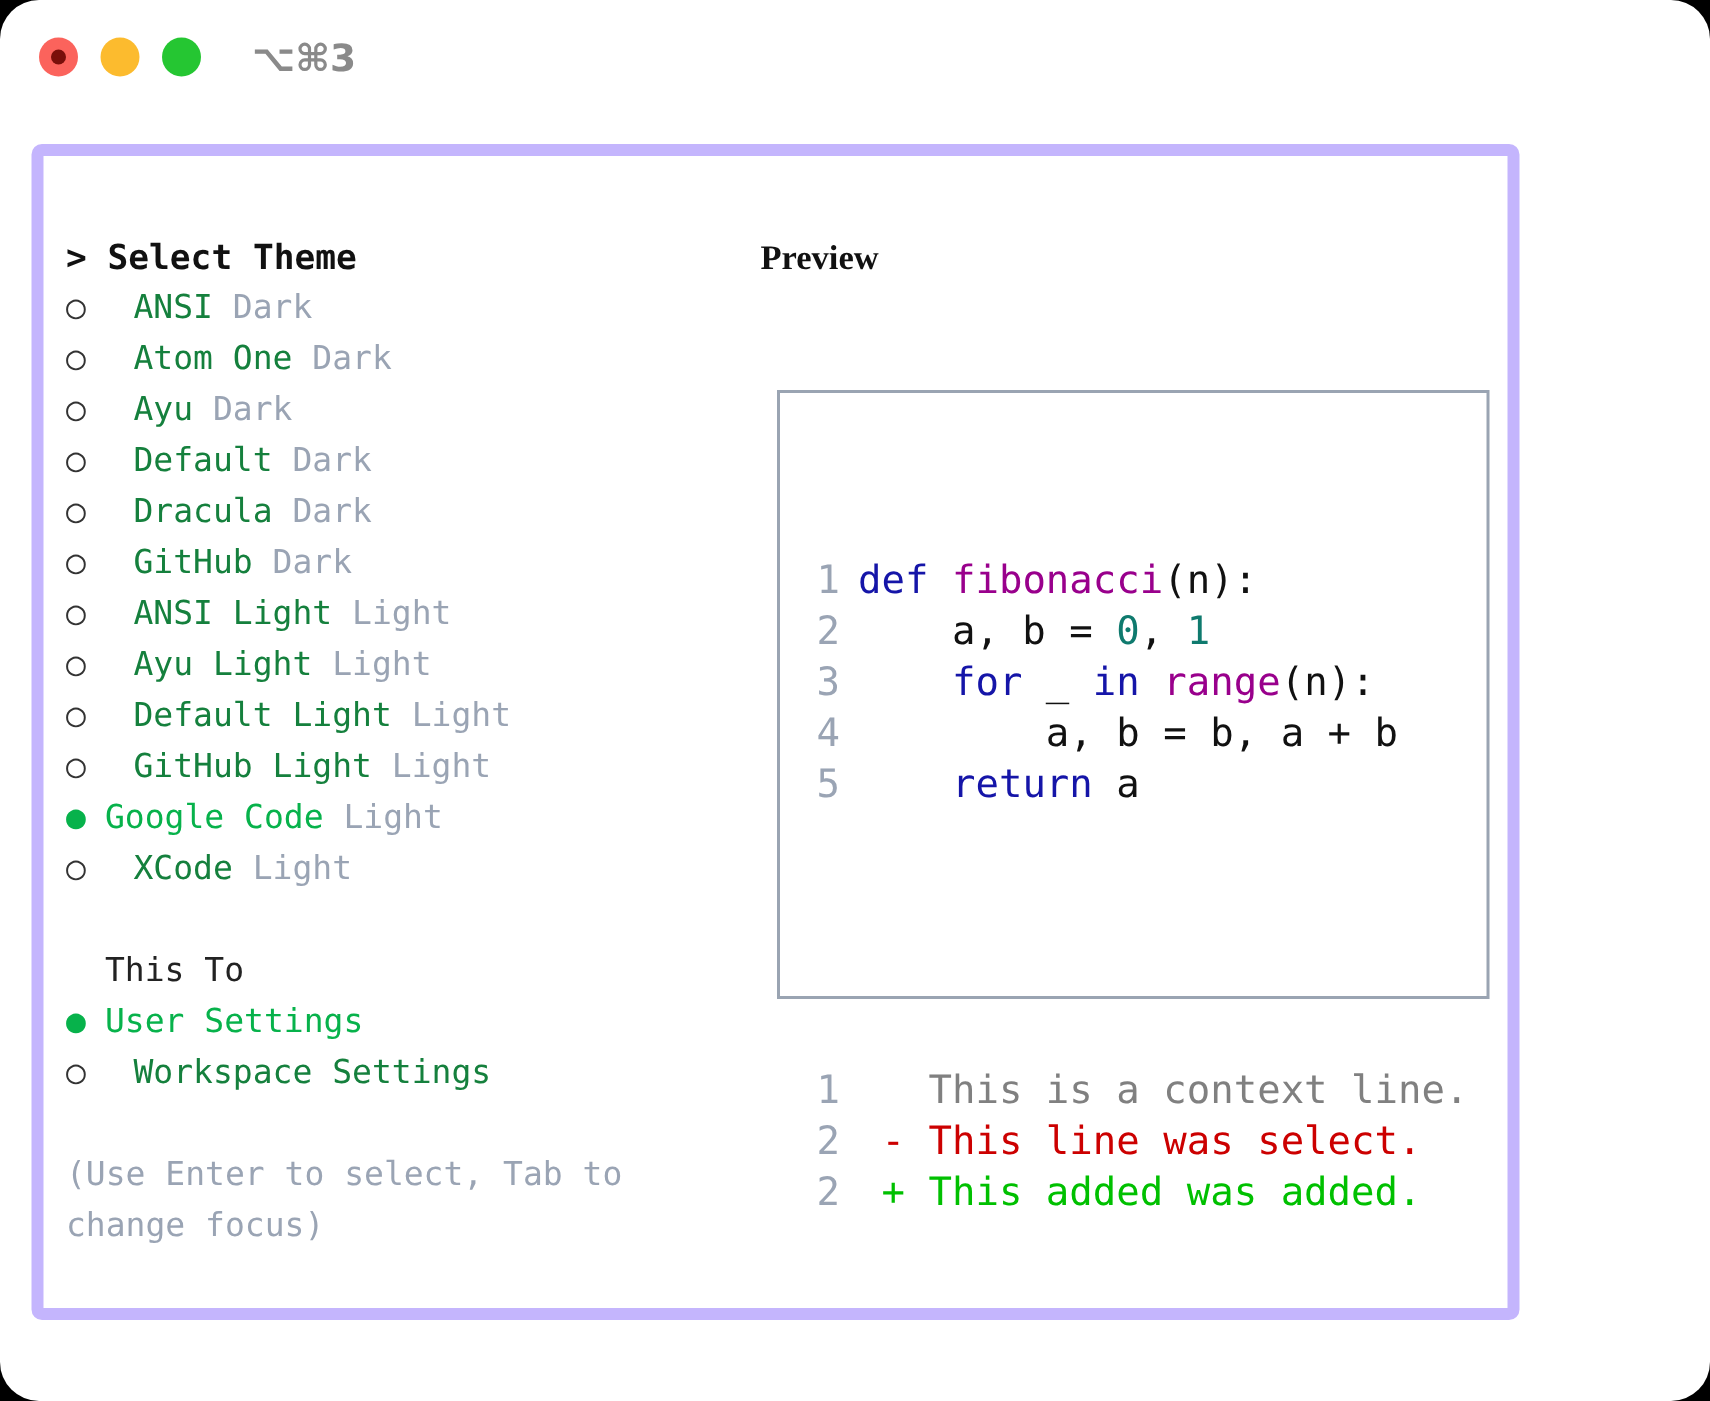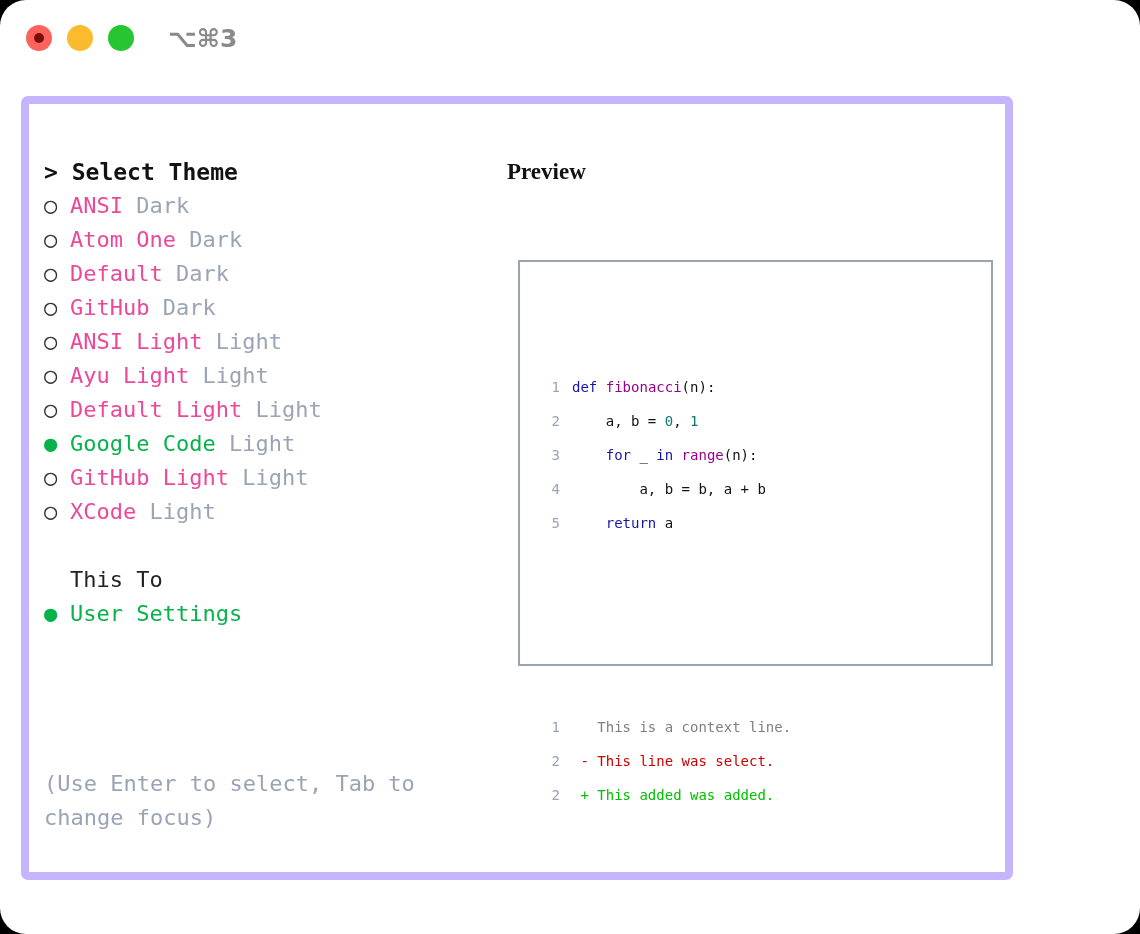--- a/index.html
+++ b/index.html
@@ -118,21 +118,21 @@
     font-size: 22px;
     line-height: 34px;
     color: #333333;
   }
   .marker {
     display: inline-block;
     width: 26px;
     color: #333333;
   }
   .marker-sel { color: #07b24b; }
-  .opt-label { color: #ec4899; }
+  .opt-label { color: #15803d; margin-left: 19px; }
   .opt-label-sel { color: #07b24b; }
   .opt-tag { color: #9aa4b4; }
 
   .spacer { height: 34px; }
 
   .subhdr {
     font-family: "DejaVu Sans Mono", monospace;
     font-size: 22px;
     line-height: 34px;
     color: #222222;
@@ -174,21 +174,21 @@
     height: 406px;
     border: 2px solid #9aa4b2;
     box-sizing: border-box;
     background: #ffffff;
   }
   .code {
     position: absolute;
     left: 12px;
     top: 40px;
     font-family: "DejaVu Sans Mono", monospace;
-    font-size: 14px;
+    font-size: 26px;
     line-height: 34px;
     white-space: pre;
   }
   .ln {
     display: inline-block;
     width: 28px;
     text-align: right;
     color: #9aa4b4;
     margin-right: 12px;
   }
@@ -221,36 +221,39 @@
   <div class="panel">
     <div class="columns">
 
       <div class="col-left">
 
         <div class="hdr">&gt; Select Theme</div>
 
         <div id="theme-options">
             <div class="opt-row"><span class="marker">○</span><span class="opt-label">ANSI</span><span> </span><span class="opt-tag">Dark</span></div>
             <div class="opt-row"><span class="marker">○</span><span class="opt-label">Atom One</span><span> </span><span class="opt-tag">Dark</span></div>
+            <div class="opt-row"><span class="marker">○</span><span class="opt-label">Ayu</span><span> </span><span class="opt-tag">Dark</span></div>
             <div class="opt-row"><span class="marker">○</span><span class="opt-label">Default</span><span> </span><span class="opt-tag">Dark</span></div>
+            <div class="opt-row"><span class="marker">○</span><span class="opt-label">Dracula</span><span> </span><span class="opt-tag">Dark</span></div>
             <div class="opt-row"><span class="marker">○</span><span class="opt-label">GitHub</span><span> </span><span class="opt-tag">Dark</span></div>
             <div class="opt-row"><span class="marker">○</span><span class="opt-label">ANSI Light</span><span> </span><span class="opt-tag">Light</span></div>
             <div class="opt-row"><span class="marker">○</span><span class="opt-label">Ayu Light</span><span> </span><span class="opt-tag">Light</span></div>
             <div class="opt-row"><span class="marker">○</span><span class="opt-label">Default Light</span><span> </span><span class="opt-tag">Light</span></div>
+            <div class="opt-row"><span class="marker">○</span><span class="opt-label">GitHub Light</span><span> </span><span class="opt-tag">Light</span></div>
             <div class="opt-row"><span class="marker marker-sel">●</span><span class="opt-label-sel">Google Code</span><span> </span><span class="opt-tag">Light</span></div>
-            <div class="opt-row"><span class="marker">○</span><span class="opt-label">GitHub Light</span><span> </span><span class="opt-tag">Light</span></div>
             <div class="opt-row"><span class="marker">○</span><span class="opt-label">XCode</span><span> </span><span class="opt-tag">Light</span></div>
           </div>
 
         <div class="spacer"></div>
 
         <div class="subhdr">This To</div>
 
         <div id="apply-options">
             <div class="opt-row"><span class="marker marker-sel">●</span><span class="opt-label-sel">User Settings</span></div>
+            <div class="opt-row"><span class="marker">○</span><span class="opt-label">Workspace Settings</span></div>
           </div>
       </div>
 
       <div class="hint">(Use Enter to select, Tab to change focus)</div>
 
       <div class="col-right">
         <div class="preview-title">Preview</div>
 
         <div class="preview-box">
           <div class="code">

